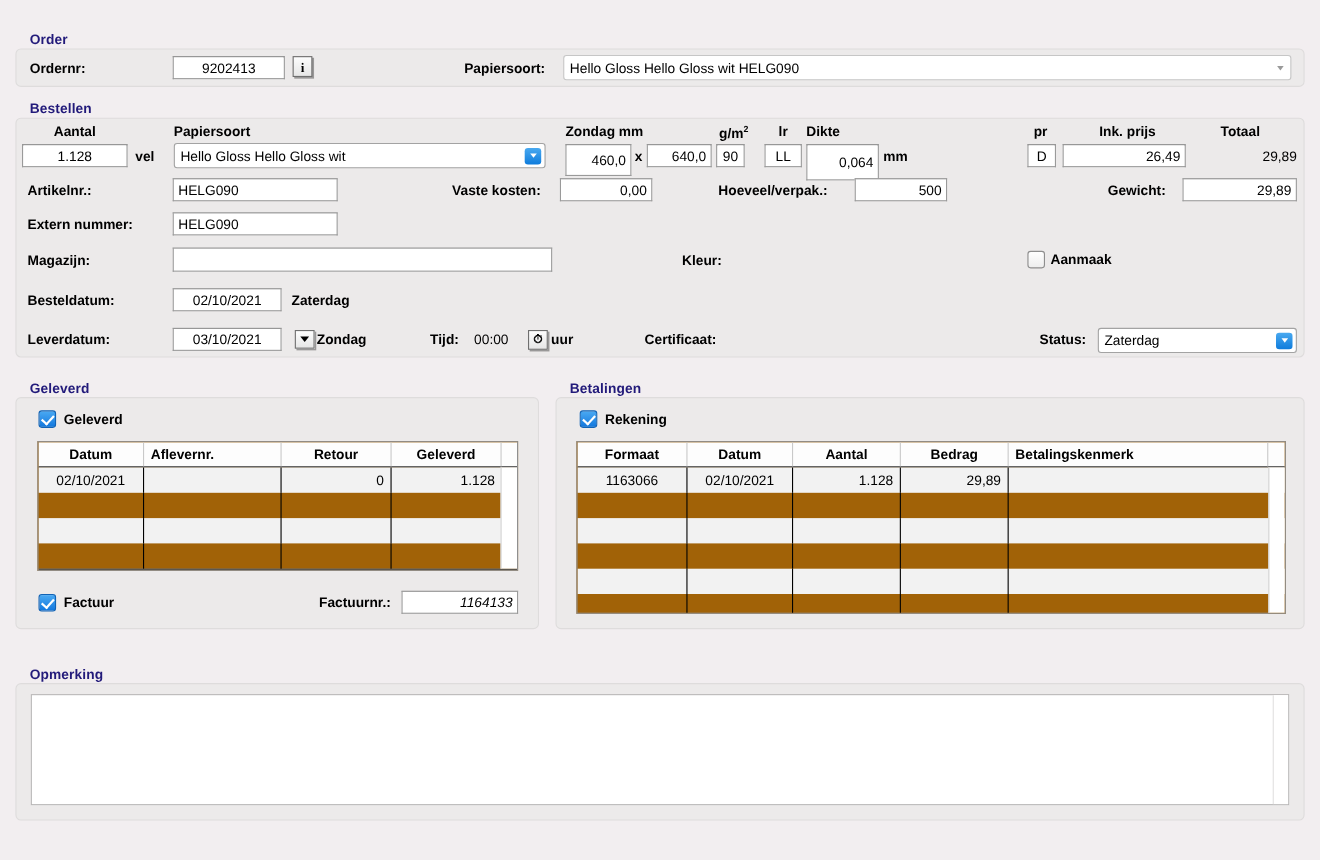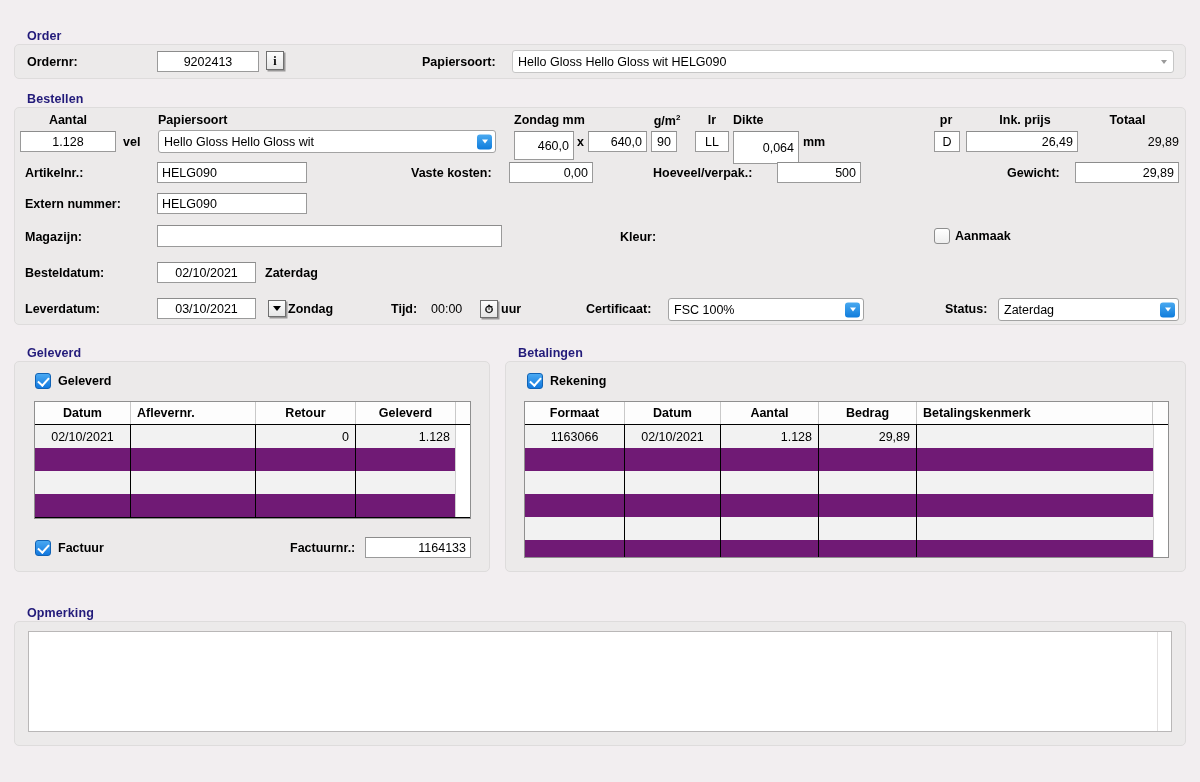--- a/index.html
+++ b/index.html
@@ -150,21 +150,21 @@
     left:4px; top:1px;
     width:5px; height:9px;
     border:solid #fff;
     border-width:0 2px 2px 0;
     transform:rotate(42deg);
   }
 
   
   .tbl {
     position:absolute;
-    background:#701a75;
+    background:#a16207;
     border:1px solid #8f8f8f;
     overflow:hidden;
   }
   .tbl-head {
     display:flex;
     height:23px;
     background:#fdfdfd;
     border-bottom:1px solid #000;
   }
   .tbl-head .th {
@@ -321,24 +321,20 @@
   <div class="lbl" style="left:288px; top:302px;">Zondag</div>
 
   <div class="lbl" style="left:391px; top:302px;">Tijd:</div>
   <div class="plain" style="left:431px; top:302px;">00:00</div>
   <div class="sqbtn" style="left:480px; top:300px; width:18px; height:18px; font-size:11px;">
     <span>⏱</span>
   </div>
   <div class="lbl" style="left:501px; top:302px;">uur</div>
 
   <div class="lbl" style="left:586px; top:302px;">Certificaat:</div>
-  <div class="combo" style="left:668px; top:298px; width:196px; height:23px;">
-    <span>FSC 100%</span>
-    <span class="arrow"></span>
-  </div>
 
   <div class="lbl" style="left:945px; top:302px;">Status:</div>
   <div class="combo" style="left:998px; top:298px; width:181px; height:23px;">
     <span>Zaterdag</span>
     <span class="arrow"></span>
   </div>
 
   <div class="grp-title" style="left:27px; top:346px;">Geleverd</div>
   <div class="panel" style="left:14px; top:361px; width:476px; height:211px;"></div>
 
@@ -385,21 +381,21 @@
       <div class="td l" style="width:125px;"></div>
       <div class="td" style="width:100px;">0</div>
       <div class="td" style="width:100px;">1.128</div>
       <div class="td" style="width:14px;"></div>
     </div>
   </div>
 
   <div class="cbx on" style="left:35px; top:540px;"></div>
   <div class="lbl" style="left:58px; top:541px;">Factuur</div>
   <div class="lbl" style="left:290px; top:541px;">Factuurnr.:</div>
-  <div class="fld r" style="left:365px; top:537px; width:106px; height:21px;">1164133</div>
+  <div class="fld r" style="left:365px; top:537px; width:106px; height:21px;font-style:italic;">1164133</div>
 
   <div class="grp-title" style="left:518px; top:346px;">Betalingen</div>
   <div class="panel" style="left:505px; top:361px; width:681px; height:211px;"></div>
 
   <div class="cbx on" style="left:527px; top:373px;"></div>
   <div class="lbl normal" style="left:550px; top:374px; font-weight:bold;">Rekening</div>
 
   <div class="tbl" style="left:524px; top:401px; width:645px; height:157px;">
     <div class="tbl-head">
       <div class="th" style="width:100px;">Formaat</div>

